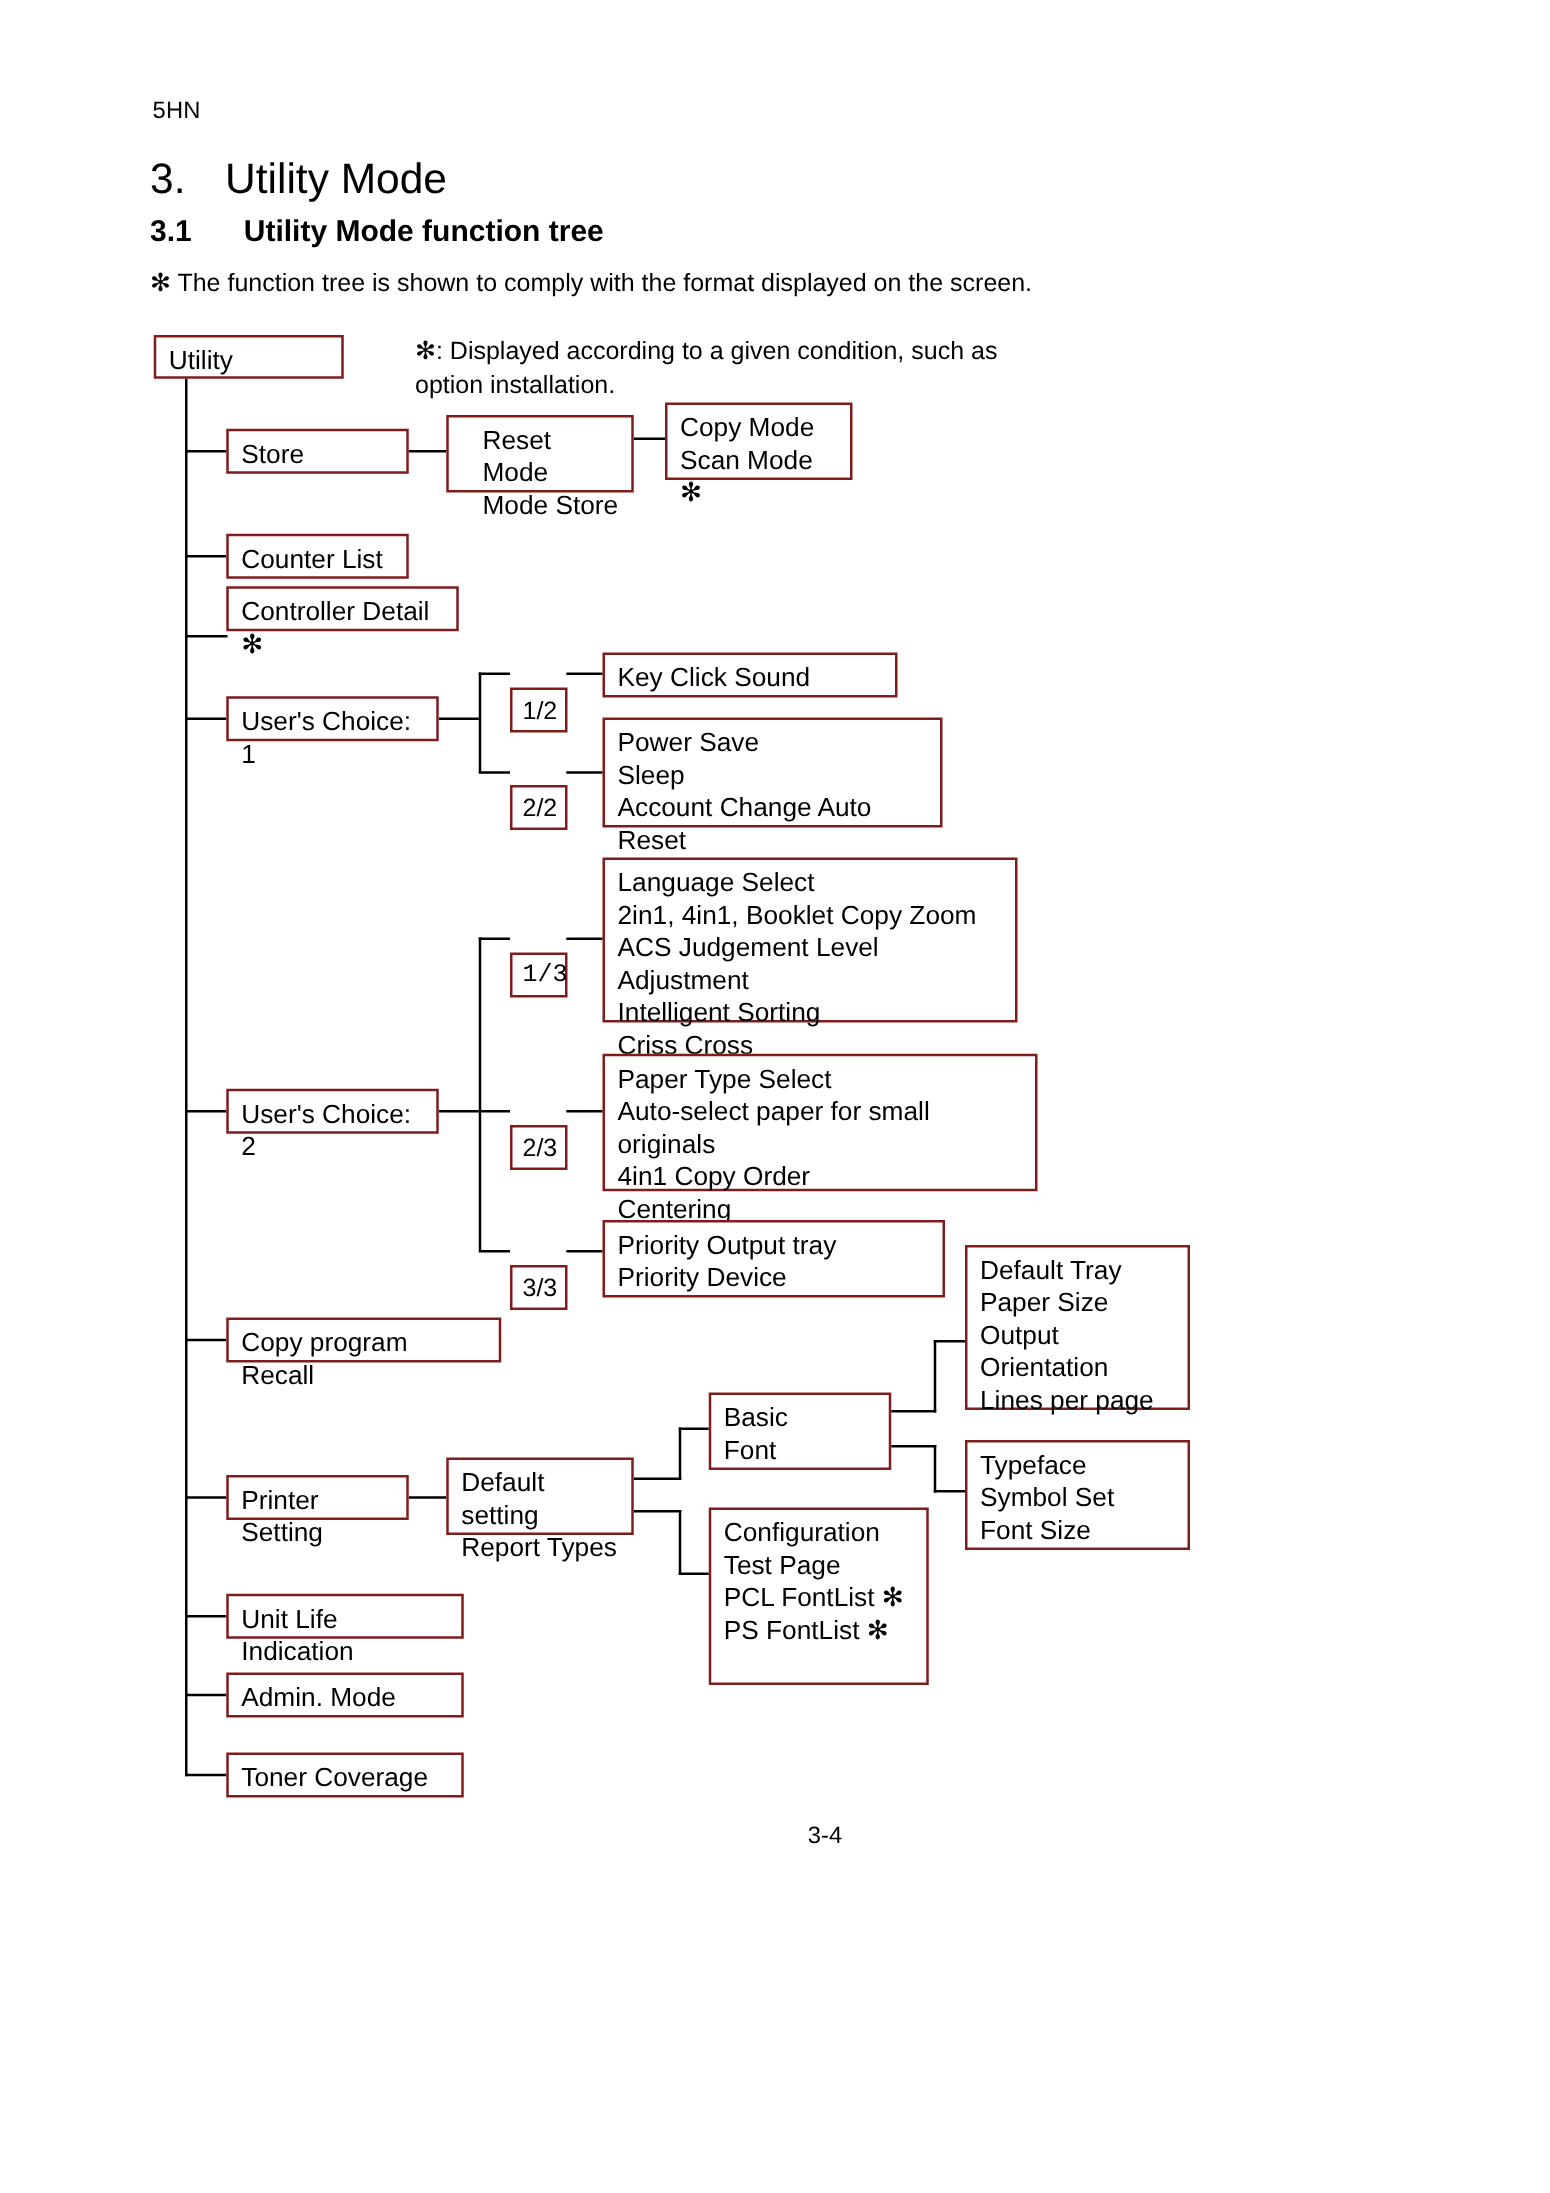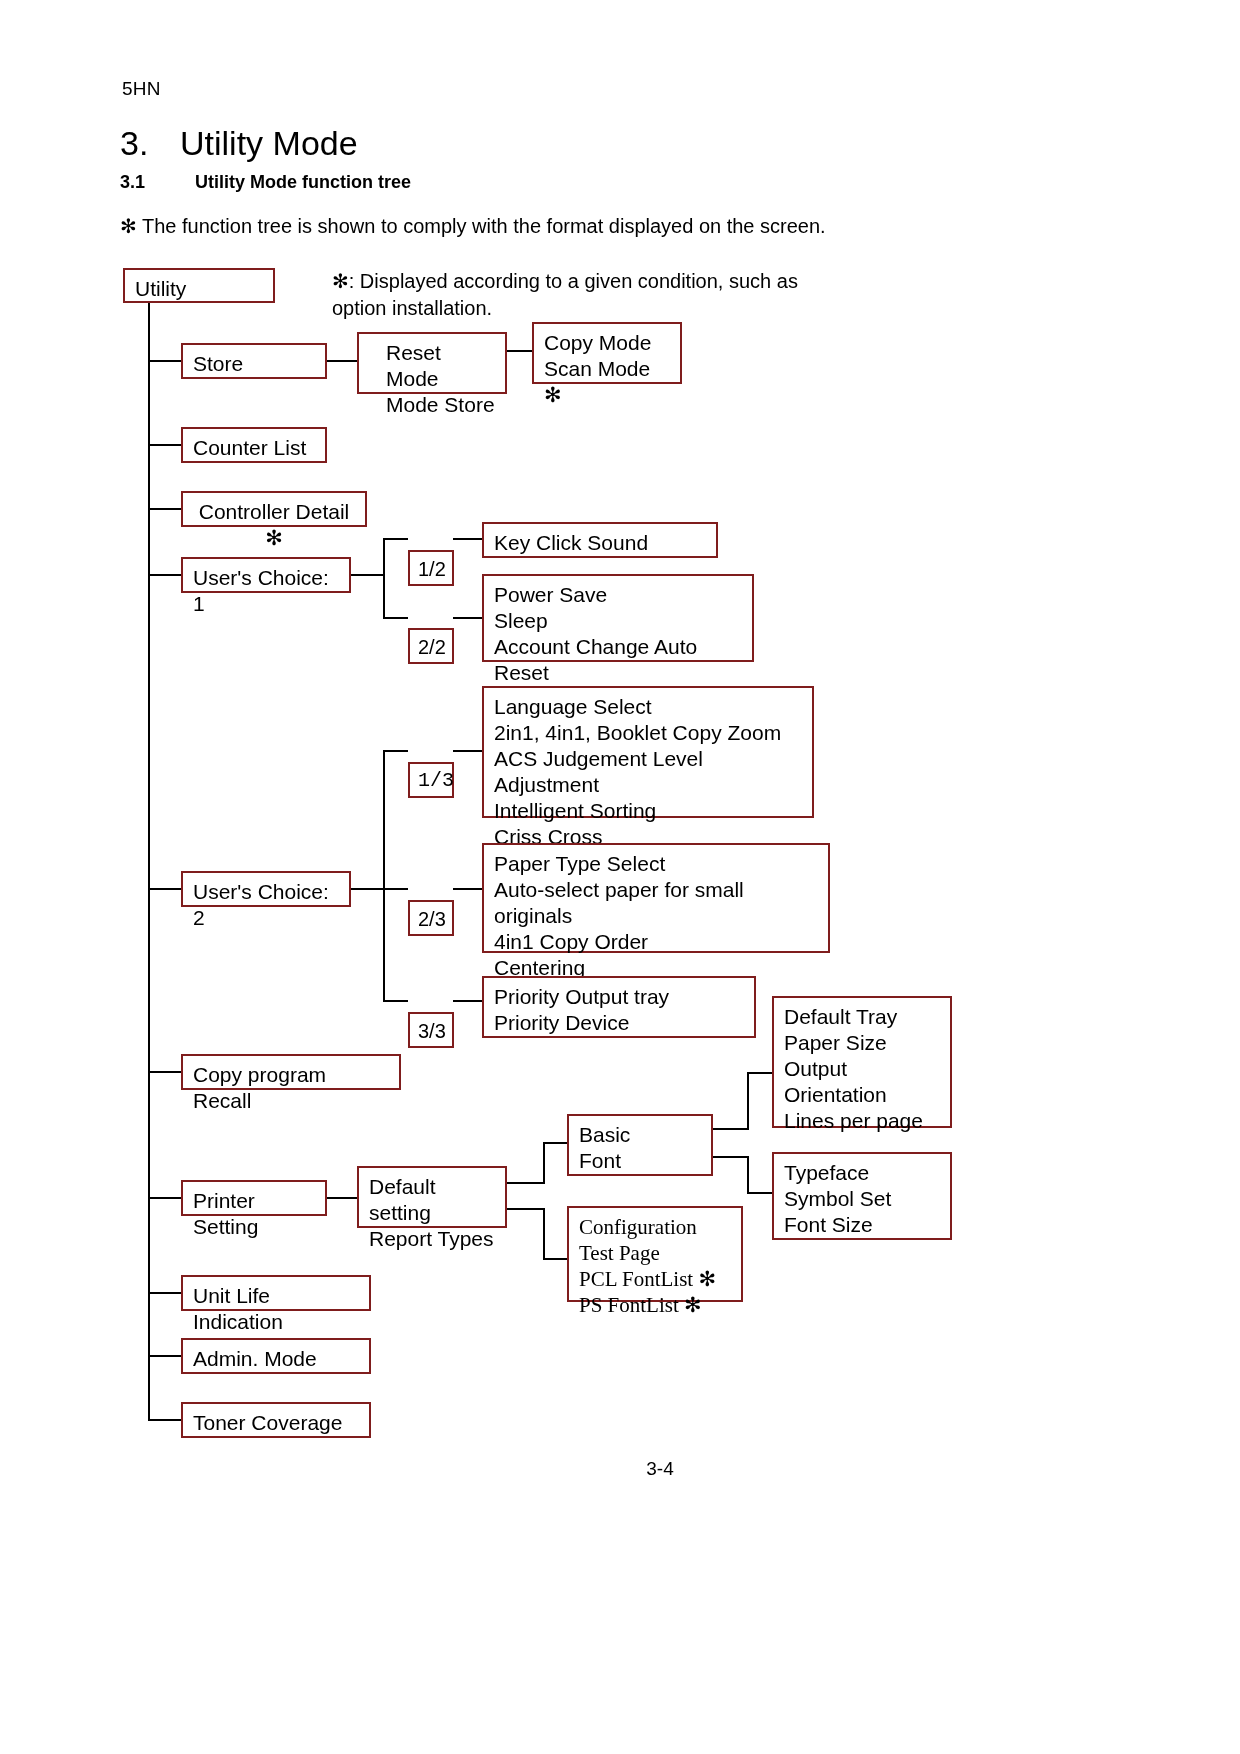--- a/index.html
+++ b/index.html
@@ -34,21 +34,21 @@
     top: 124px;
     font-size: 34px;
     font-weight: normal;
     white-space: nowrap;
   }
   .h1 .h1-num { display: inline-block; width: 60px; }
   .h2 {
     position: absolute;
     left: 120px;
     top: 172px;
-    font-size: 18px;
+    font-size: 24px;
     font-weight: bold;
     white-space: nowrap;
   }
   .h2 .h2-num { display: inline-block; width: 75px; }
   .note {
     position: absolute;
     left: 120px;
     top: 214px;
     font-size: 20px;
     white-space: nowrap;
@@ -170,21 +170,21 @@
   <div class="ln h" style="left:637px; top:1156px; width:112px;"></div>
   <div class="ln v" style="left:747px; top:1156px; height:38px;"></div>
   <div class="ln h" style="left:747px; top:1192px; width:27px;"></div>
 
   <div class="node" style="left:123px; top:268px; width:152px; height:35px;">Utility</div>
 
   <div class="node" style="left:181px; top:343px; width:146px; height:36px;">Store</div>
 
   <div class="node" style="left:181px; top:427px; width:146px; height:36px;">Counter List</div>
 
-  <div class="node" style="left:181px; top:491px; width:186px; height:36px;text-align:center;">Controller Detail ✻</div>
+  <div class="node" style="left:181px; top:469px; width:186px; height:36px;">Controller Detail ✻</div>
 
   <div class="node" style="left:181px; top:557px; width:170px; height:36px;">User's Choice: 1</div>
 
   <div class="node" style="left:181px; top:871px; width:170px; height:36px;">User's Choice: 2</div>
 
   <div class="node" style="left:181px; top:1054px; width:220px; height:36px;">Copy program Recall</div>
 
   <div class="node" style="left:181px; top:1180px; width:146px; height:36px;">Printer Setting</div>
 
   <div class="node" style="left:181px; top:1275px; width:190px; height:36px;">Unit Life Indication</div>
@@ -238,20 +238,20 @@
   <div class="node" style="left:772px; top:996px; width:180px; height:132px;">Default Tray
 Paper Size
 Output
 Orientation
 Lines per page</div>
 
   <div class="node" style="left:772px; top:1152px; width:180px; height:88px;">Typeface
 Symbol Set
 Font Size</div>
 
-  <div class="node" style="left:567px; top:1206px; width:176px; height:96px;font-family:Liberation Serif, serif;">Configuration
+  <div class="node" style="left:567px; top:1206px; width:176px; height:142px;">Configuration
 Test Page
 PCL FontList ✻
 PS FontList ✻</div>
 
   <div class="page-num">3-4</div>
 
 </div>
 
 </body></html>

